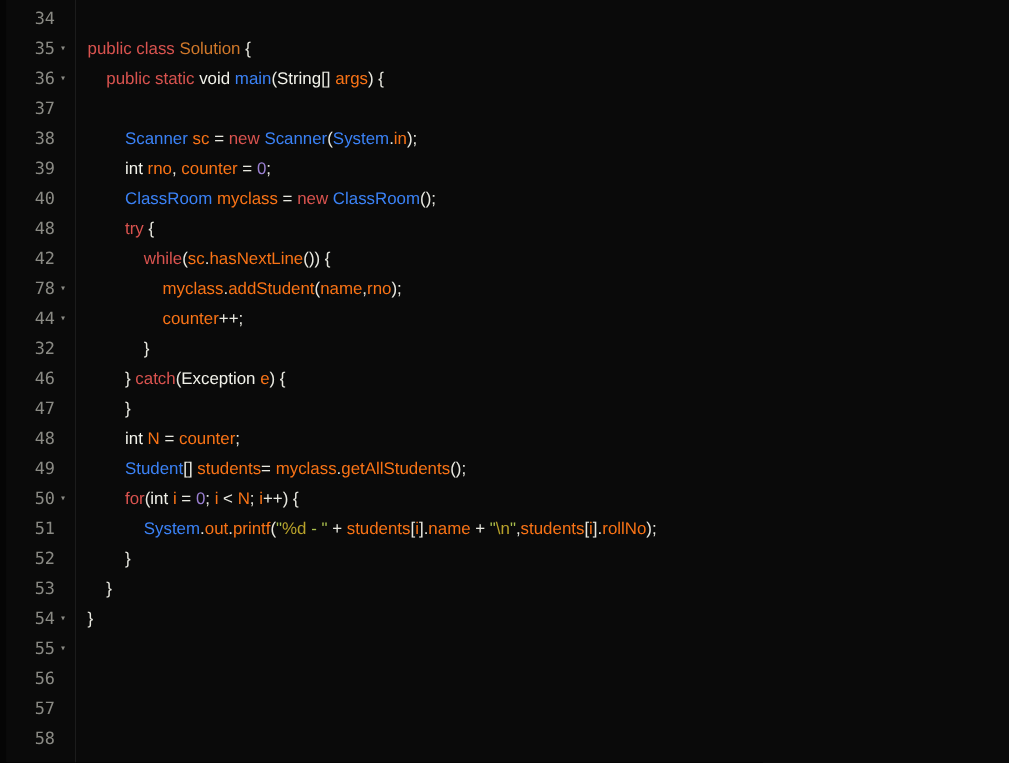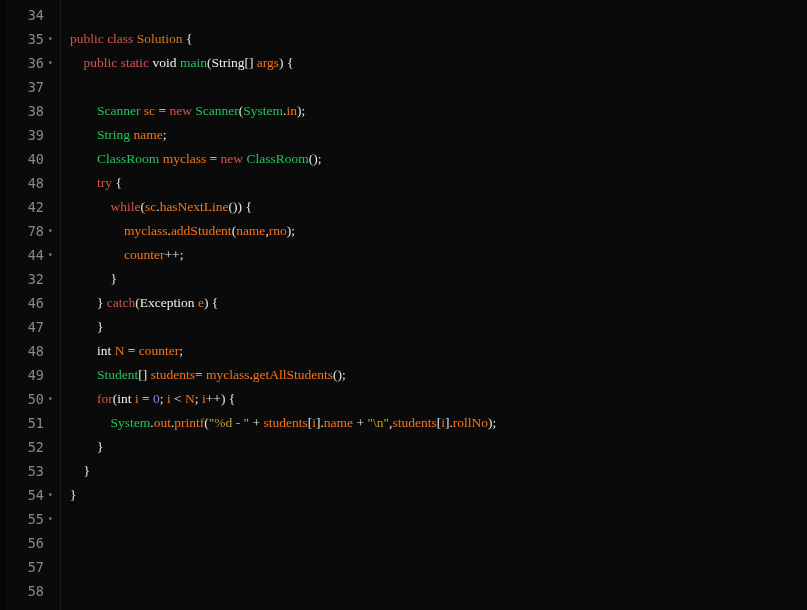--- a/index.html
+++ b/index.html
@@ -78,28 +78,28 @@
     padding-left: 9px;
     box-sizing: border-box;
     overflow: hidden;
   }
 
   .code-row {
     height: 24px;
     line-height: 24px;
     white-space: pre;
     font-size: 13.5px;
-    font-family: Liberation Serif, serif;
+    font-family: Liberation Sans, sans-serif;
     color: #e8e8e0;
   }
 
   
   .t-kw       { color: #d9534f; }  
   .t-type     { color: #f2f2ea; }  
-  .t-cls      { color: #22c55e; }  
+  .t-cls      { color: #3b82f6; }  
   .t-name     { color: #d0782a; }  
   .t-id       { color: #f97316; }  
   .t-num      { color: #9a7fd1; }  
   .t-punct    { color: #e8e8e0; }  
   .t-str      { color: #a9bf4e; }  
   .t-esc      { color: #b8a22a; }
 </style>
 </head>
 <body>
 
@@ -206,21 +206,21 @@
         <span class="lineno">58</span>
         <span class="fold empty">&nbsp;</span>
       </div>
     </div>
   <div id="code">
       <div class="code-row">&nbsp;</div>
       <div class="code-row"><span class="t-kw">public</span><span class="t-punct"> </span><span class="t-kw">class</span><span class="t-punct"> </span><span class="t-name">Solution</span><span class="t-punct"> {</span></div>
       <div class="code-row"><span class="t-punct">    </span><span class="t-kw">public</span><span class="t-punct"> </span><span class="t-kw">static</span><span class="t-punct"> </span><span class="t-type">void</span><span class="t-punct"> </span><span class="t-cls">main</span><span class="t-punct">(</span><span class="t-type">String</span><span class="t-punct">[] </span><span class="t-id">args</span><span class="t-punct">) {</span></div>
       <div class="code-row">&nbsp;</div>
       <div class="code-row"><span class="t-punct">        </span><span class="t-cls">Scanner</span><span class="t-punct"> </span><span class="t-id">sc</span><span class="t-punct"> = </span><span class="t-kw">new</span><span class="t-punct"> </span><span class="t-cls">Scanner</span><span class="t-punct">(</span><span class="t-cls">System</span><span class="t-punct">.</span><span class="t-id">in</span><span class="t-punct">);</span></div>
-      <div class="code-row"><span class="t-punct">        </span><span class="t-cls">String</span><span class="t-punct"> </span><span class="t-id">name</span><span class="t-punct">;</span></div>
+      <div class="code-row"><span class="t-punct">        </span><span class="t-type">int</span><span class="t-punct"> </span><span class="t-id">rno</span><span class="t-punct">, </span><span class="t-id">counter</span><span class="t-punct"> = </span><span class="t-num">0</span><span class="t-punct">;</span></div>
       <div class="code-row"><span class="t-punct">        </span><span class="t-cls">ClassRoom</span><span class="t-punct"> </span><span class="t-id">myclass</span><span class="t-punct"> = </span><span class="t-kw">new</span><span class="t-punct"> </span><span class="t-cls">ClassRoom</span><span class="t-punct">();</span></div>
       <div class="code-row"><span class="t-punct">        </span><span class="t-kw">try</span><span class="t-punct"> {</span></div>
       <div class="code-row"><span class="t-punct">            </span><span class="t-kw">while</span><span class="t-punct">(</span><span class="t-id">sc</span><span class="t-punct">.</span><span class="t-id">hasNextLine</span><span class="t-punct">()) {</span></div>
       <div class="code-row"><span class="t-punct">                </span><span class="t-id">myclass</span><span class="t-punct">.</span><span class="t-id">addStudent</span><span class="t-punct">(</span><span class="t-id">name</span><span class="t-punct">,</span><span class="t-id">rno</span><span class="t-punct">);</span></div>
       <div class="code-row"><span class="t-punct">                </span><span class="t-id">counter</span><span class="t-punct">++;</span></div>
       <div class="code-row"><span class="t-punct">            }</span></div>
       <div class="code-row"><span class="t-punct">        } </span><span class="t-kw">catch</span><span class="t-punct">(</span><span class="t-type">Exception</span><span class="t-punct"> </span><span class="t-id">e</span><span class="t-punct">) {</span></div>
       <div class="code-row"><span class="t-punct">        }</span></div>
       <div class="code-row"><span class="t-punct">        </span><span class="t-type">int</span><span class="t-punct"> </span><span class="t-id">N</span><span class="t-punct"> = </span><span class="t-id">counter</span><span class="t-punct">;</span></div>
       <div class="code-row"><span class="t-punct">        </span><span class="t-cls">Student</span><span class="t-punct">[] </span><span class="t-id">students</span><span class="t-punct">= </span><span class="t-id">myclass</span><span class="t-punct">.</span><span class="t-id">getAllStudents</span><span class="t-punct">();</span></div>

